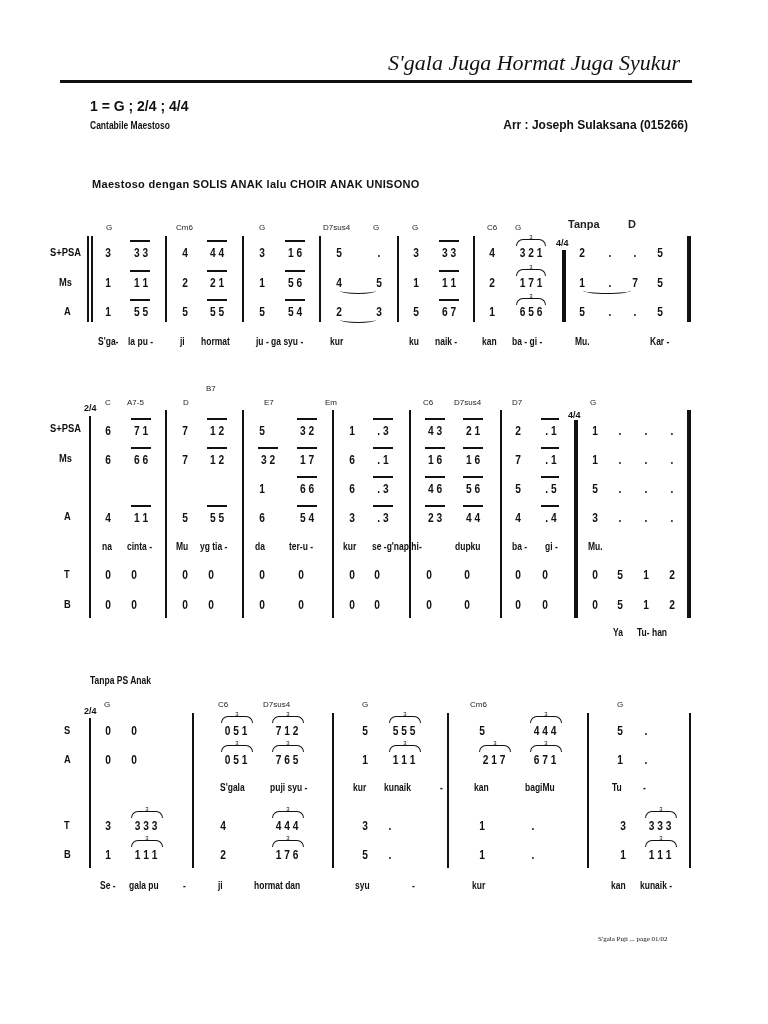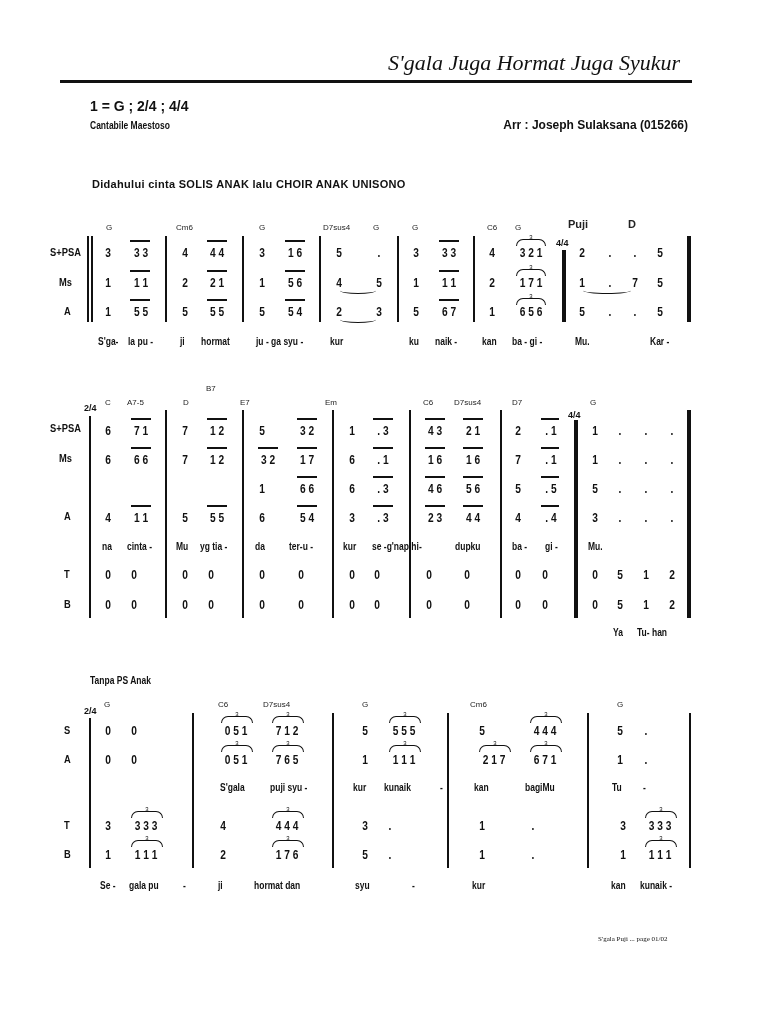--- a/index.html
+++ b/index.html
@@ -26,33 +26,33 @@
   .slur{position:absolute;border-bottom:1.5px solid #111;border-radius:0 0 50% 50%;height:6px;}
 </style>
 </head>
 <body>
 
 <div class="title">S'gala Juga Hormat Juga Syukur</div>
 <div class="rule"></div>
 <div class="key">1 = G ; 2/4 ; 4/4</div>
 <div class="tempo">Cantabile Maestoso</div>
 <div class="arr">Arr : Joseph Sulaksana (015266)</div>
-<div class="intro">Didahului cinta SOLIS ANAK lalu CHOIR ANAK UNISONO</div>
+<div class="intro">Maestoso dengan SOLIS ANAK lalu CHOIR ANAK UNISONO</div>
 
 <div>
 
   <div class="chord" style="left:106px;top:223px">G</div>
   <div class="chord" style="left:176px;top:223px">Cm6</div>
   <div class="chord" style="left:259px;top:223px">G</div>
   <div class="chord" style="left:323px;top:223px">D7sus4</div>
   <div class="chord" style="left:373px;top:223px">G</div>
   <div class="chord" style="left:412px;top:223px">G</div>
   <div class="chord" style="left:487px;top:223px">C6</div>
   <div class="chord" style="left:515px;top:223px">G</div>
-  <div class="chord big" style="left:568px;top:218px">Puji</div>
+  <div class="chord big" style="left:568px;top:218px">Tanpa</div>
   <div class="chord big" style="left:628px;top:218px">D</div>
 
   <div class="lbl" style="left:50px;top:246px">S+PSA</div>
   <div class="lbl" style="left:59px;top:276px">Ms</div>
   <div class="lbl" style="left:64px;top:305px">A</div>
 
   <div class="bar" style="left:87px;top:236px;height:86px"></div>
   <div class="bar" style="left:91px;top:236px;height:86px"></div>
   <div class="bar" style="left:165px;top:236px;height:86px"></div>
   <div class="bar" style="left:242px;top:236px;height:86px"></div>
@@ -151,21 +151,21 @@
   <div class="lyr" style="left:575px;top:336px">Mu.</div>
   <div class="lyr" style="left:650px;top:336px">Kar -</div>
 </div>
 
 <div>
   <div class="ts" style="left:84px;top:403px">2/4</div>
   <div class="chord" style="left:105px;top:398px">C</div>
   <div class="chord" style="left:127px;top:398px">A7-5</div>
   <div class="chord" style="left:183px;top:398px">D</div>
   <div class="chord" style="left:206px;top:384px">B7</div>
-  <div class="chord" style="left:240px;top:398px">E7</div>
+  <div class="chord" style="left:264px;top:398px">E7</div>
   <div class="chord" style="left:325px;top:398px">Em</div>
   <div class="chord" style="left:423px;top:398px">C6</div>
   <div class="chord" style="left:454px;top:398px">D7sus4</div>
   <div class="chord" style="left:512px;top:398px">D7</div>
   <div class="chord" style="left:590px;top:398px">G</div>
 
   <div class="lbl" style="left:50px;top:422px">S+PSA</div>
   <div class="lbl" style="left:59px;top:452px">Ms</div>
   <div class="lbl" style="left:64px;top:510px">A</div>
   <div class="lbl" style="left:64px;top:568px">T</div>

